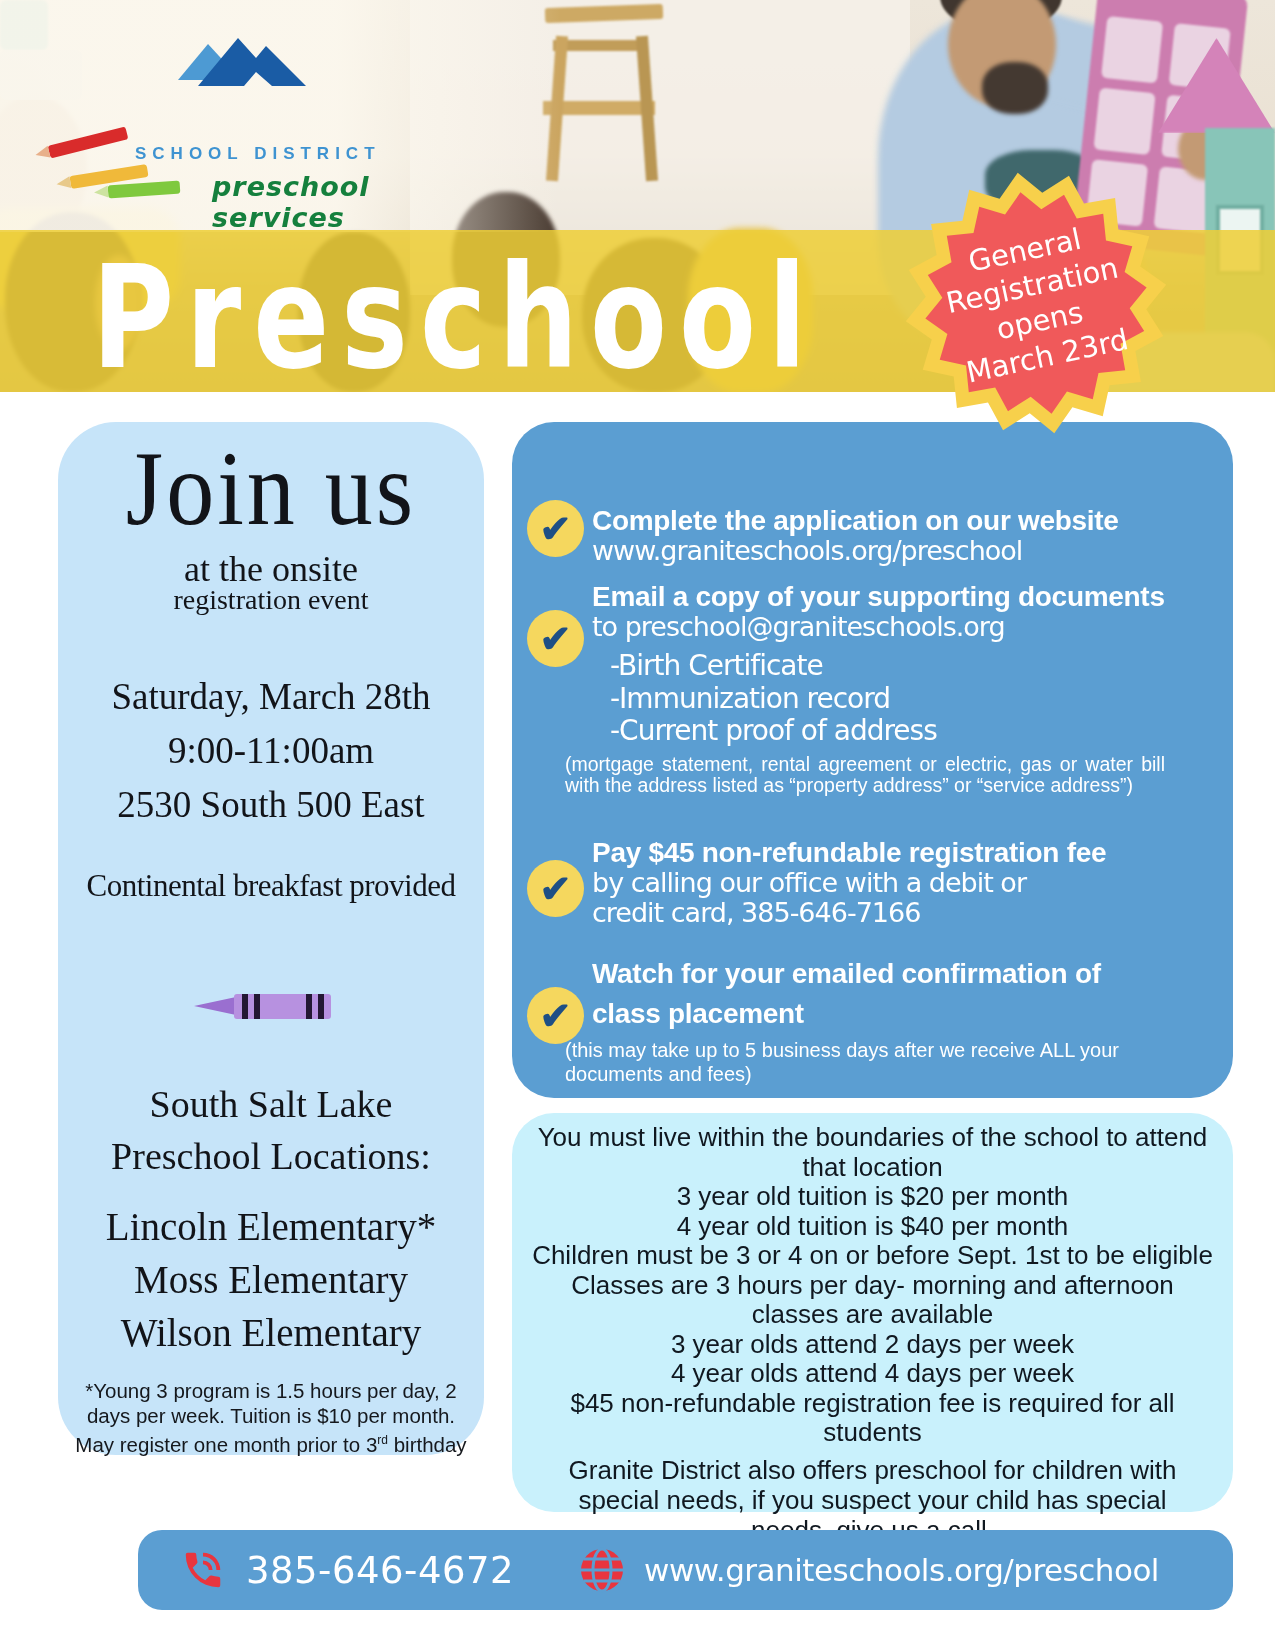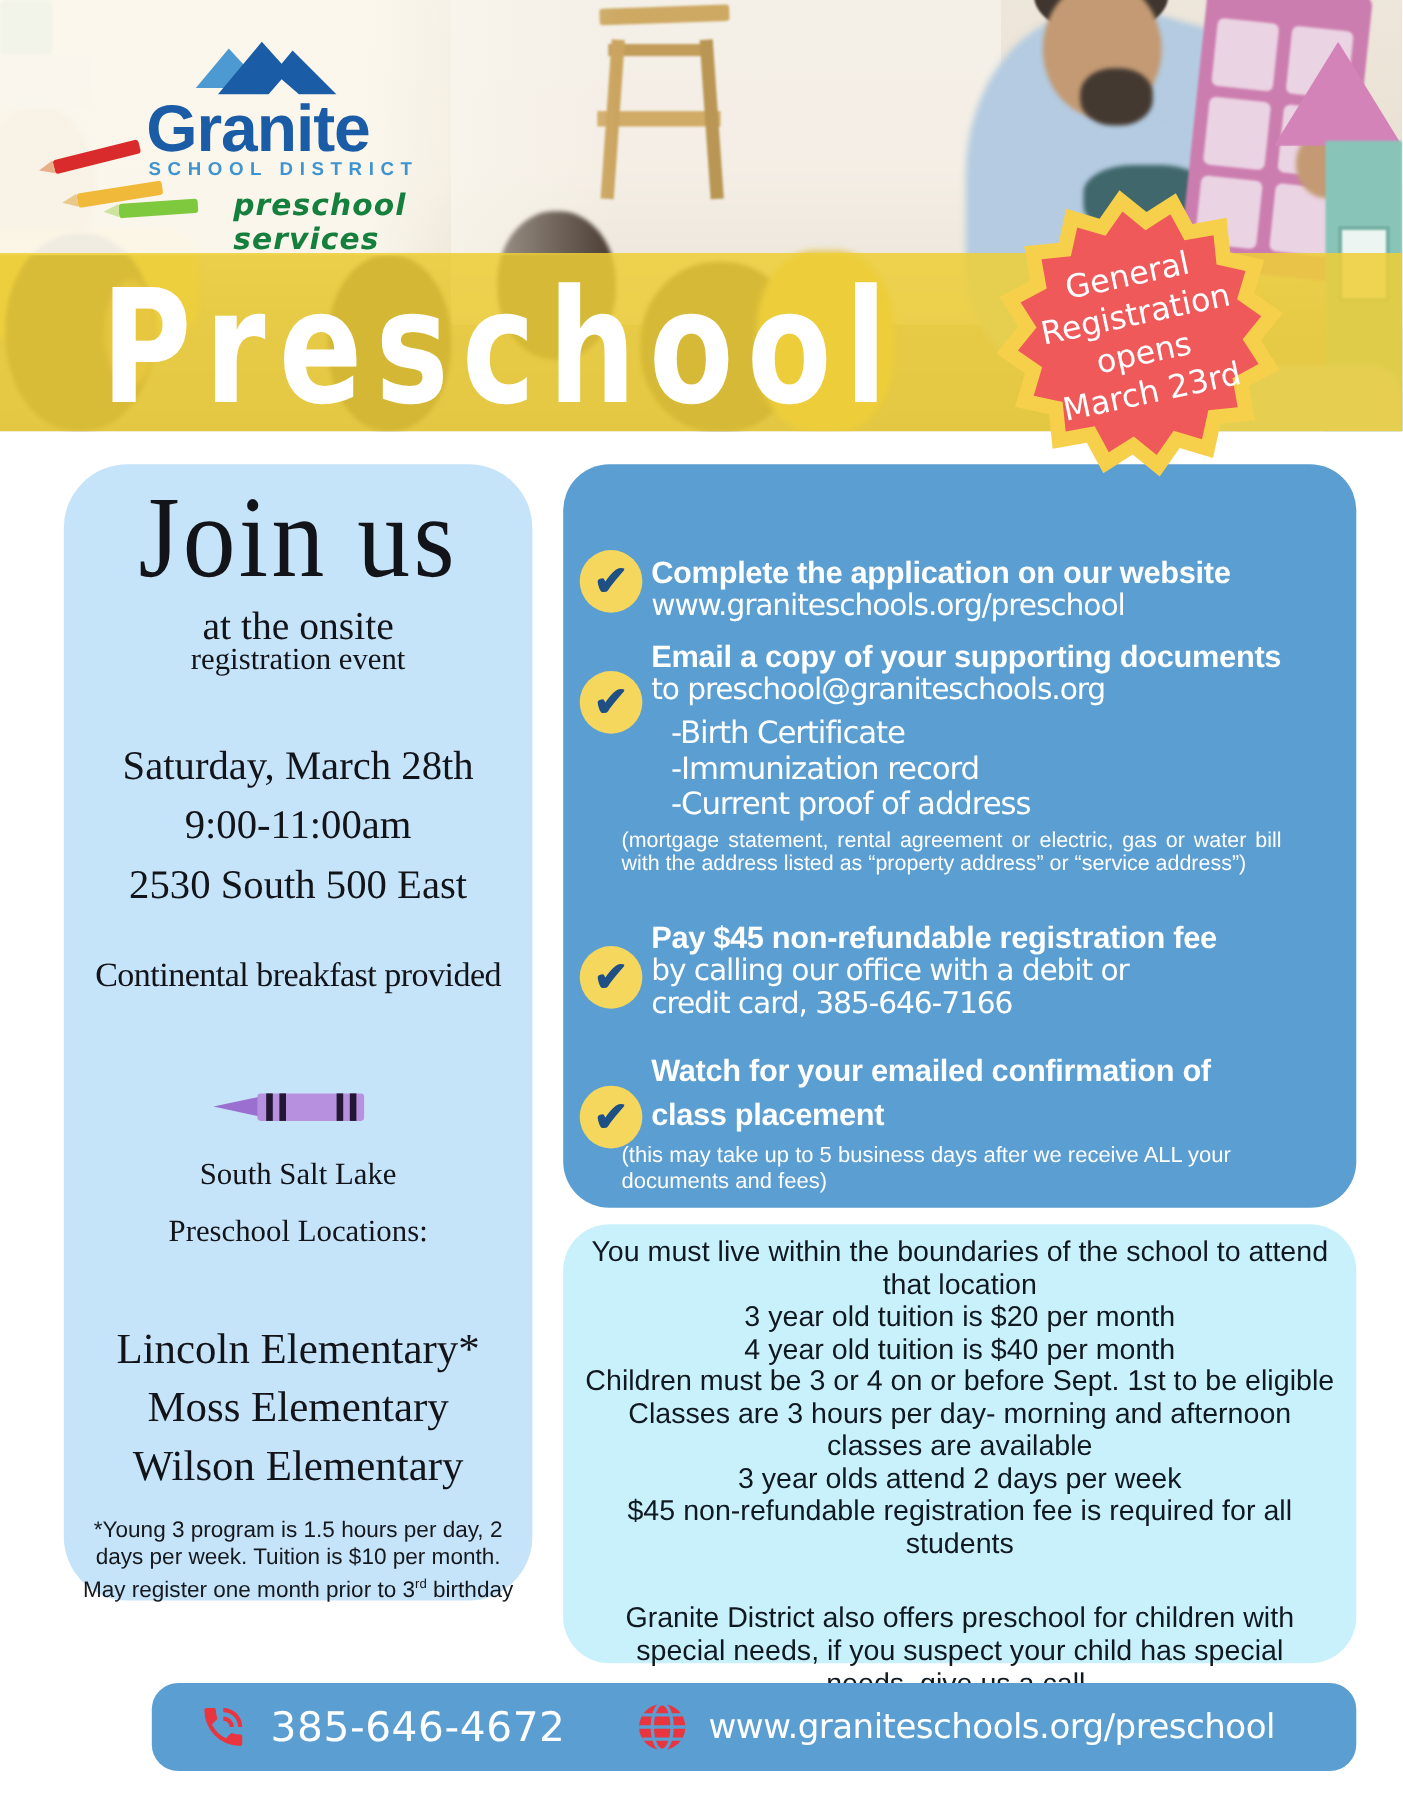--- a/index.html
+++ b/index.html
@@ -93,21 +93,21 @@
   .join-sub2 { top:162px; font-size:28px; }
   .join-when { top:248px; font-size:37px; line-height:54px; }
   .join-breakfast { top:446px; font-size:31px; letter-spacing:-0.5px; }
   .crayon { position:absolute; left:136px; top:572px; width:137px; height:25px; }
   .crayon .tip { position:absolute; left:0; top:3px; width:0; height:0;
     border-top:9.5px solid transparent; border-bottom:9.5px solid transparent;
     border-right:42px solid #9a6fd0; }
   .crayon .body { position:absolute; left:40px; top:0; width:97px; height:25px;
     background:#b791e0; border-radius:3px; }
   .crayon .stripe { position:absolute; top:0; width:6px; height:25px; background:#241733; }
-  .join-loc-title { top:620px; font-size:28px; line-height:52px; }
+  .join-loc-title { top:656px; font-size:38px; line-height:52px; }
   .join-schools { top:778px; font-size:39px; line-height:53px; }
   .join-footnote { top:956px; font-size:20.5px; line-height:25px;
     font-family:"Liberation Sans", sans-serif; padding:0 14px; color:#15181d; }
   .join-footnote sup { font-size:12px; }
   
   #steps-card { position:absolute; left:512px; top:422px; width:721px; height:676px;
     background:#5b9ed2; border-radius:42px; color:#ffffff; z-index:2; }
   #steps-card .abs { position:absolute; }
   .steps-title { left:0; top:18px; width:100%; text-align:center; font-size:40px;
     letter-spacing:-0.5px; color:#eef5fc; font-family:"DejaVu Sans", sans-serif; font-weight:400; }
@@ -190,21 +190,20 @@
     <div class="ph blonde-head"></div>
     <div class="ph blonde-body"></div>
     <div class="soft-wash"></div>
     <div class="white-wash"></div>
 
     <div id="logo">
       <svg style="position:absolute;left:130px;top:-4px;" width="160" height="52" viewBox="0 0 160 52">
         <polygon points="18,46 48,10 70,34 60,46" fill="#4d9ad3"></polygon>
         <polygon points="38,52 78,4 96,24 106,12 146,52 112,52 96,38 84,52" fill="#1a5ca5"></polygon>
       </svg>
-      <div class="granite">Granite</div>
       <div class="schooldist">SCHOOL DISTRICT</div>
       <div class="tagline">preschool services</div>
       <div class="pencil" id="pencil-red">
           <div class="tip"></div>
         </div>
       <div class="pencil" id="pencil-yellow">
           <div class="tip"></div>
         </div>
       <div class="pencil" id="pencil-green">
           <div class="tip"></div>
@@ -303,20 +302,21 @@
   </div>
 
   <div id="info-card">
     <div class="lines">
       <div>You must live within the boundaries of the school to attend that location</div>
       <div>3 year old tuition is $20 per month</div>
       <div>4 year old tuition is $40 per month</div>
       <div>Children must be 3 or 4 on or before Sept. 1st to be eligible</div>
       <div>Classes are 3 hours per day- morning and afternoon classes are available</div>
       <div>3 year olds attend 2 days per week</div>
+      <div>4 year olds attend 4 days per week</div>
       <div>$45 non-refundable registration fee is required for all students</div>
     </div>
     <div class="special">Granite District also offers preschool for children with special needs, if you suspect your child has special needs, give us a call.</div>
   </div>
 
   <div id="footer-bar">
     <svg class="phone-icon" viewBox="0 0 24 24">
       <path fill="#e8353f" d="M20 15.5c-1.25 0-2.45-.2-3.57-.57a1 1 0 0 0-1.02.24l-2.2 2.2a15.05 15.05 0 0 1-6.59-6.59l2.2-2.21a1 1 0 0 0 .25-1A11.36 11.36 0 0 1 8.5 4 1 1 0 0 0 7.5 3H4a1 1 0 0 0-1 1 17 17 0 0 0 17 17 1 1 0 0 0 1-1v-3.5a1 1 0 0 0-1-1z"></path>
       <path fill="#e8353f" d="M19 12h2a9 9 0 0 0-9-9v2a7 7 0 0 1 7 7zm-4 0h2a5 5 0 0 0-5-5v2a3 3 0 0 1 3 3z"></path>
     </svg>

